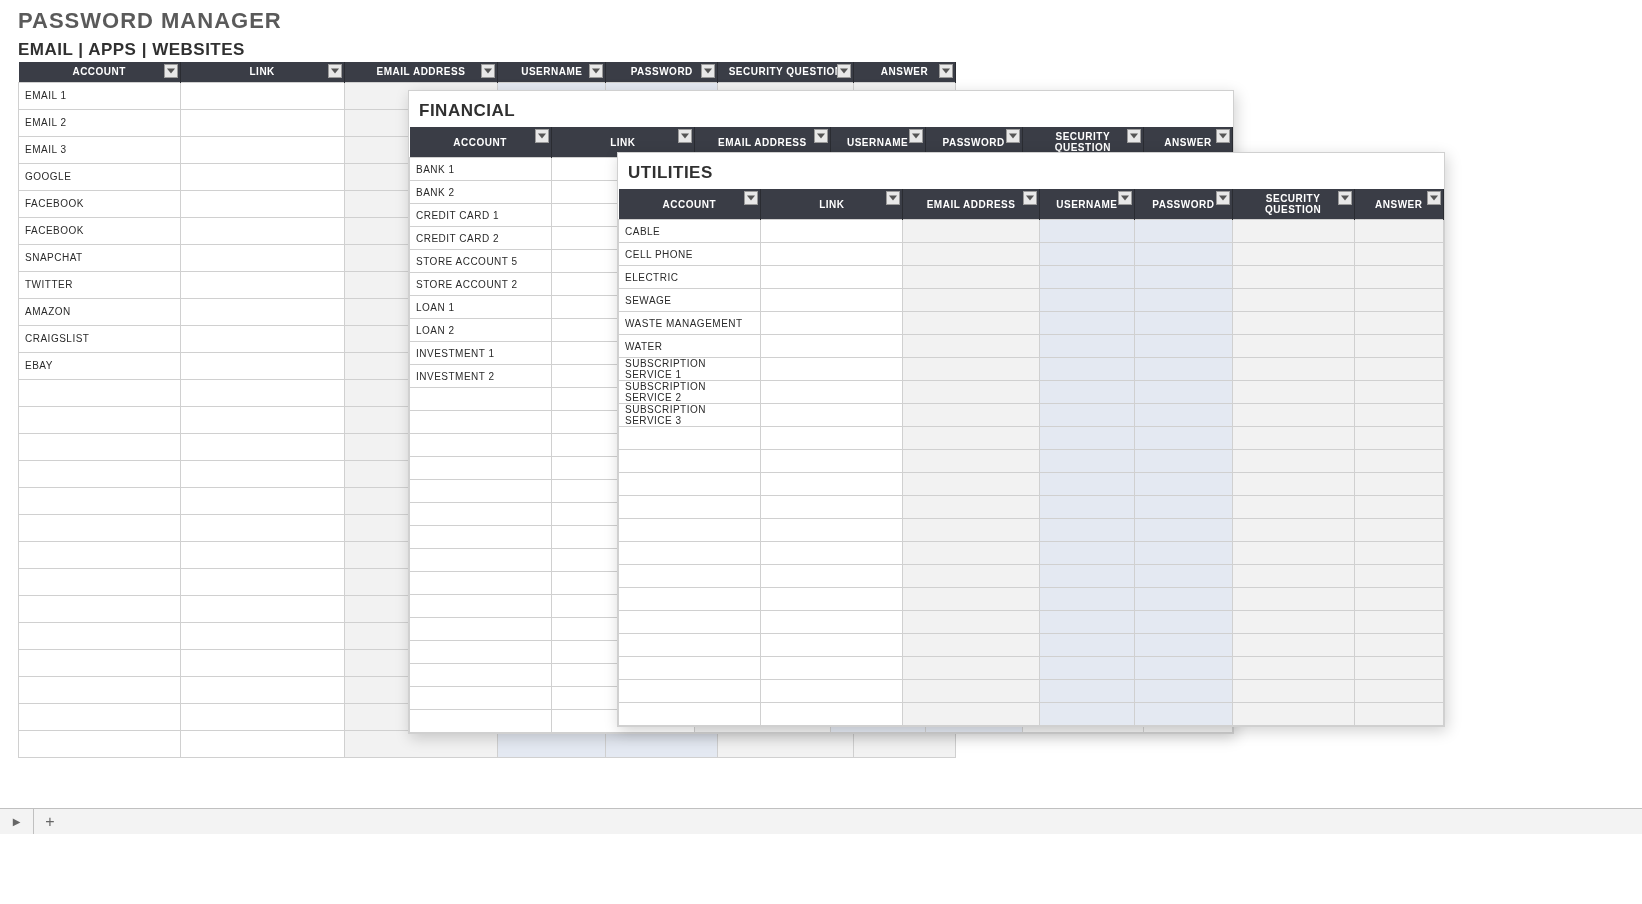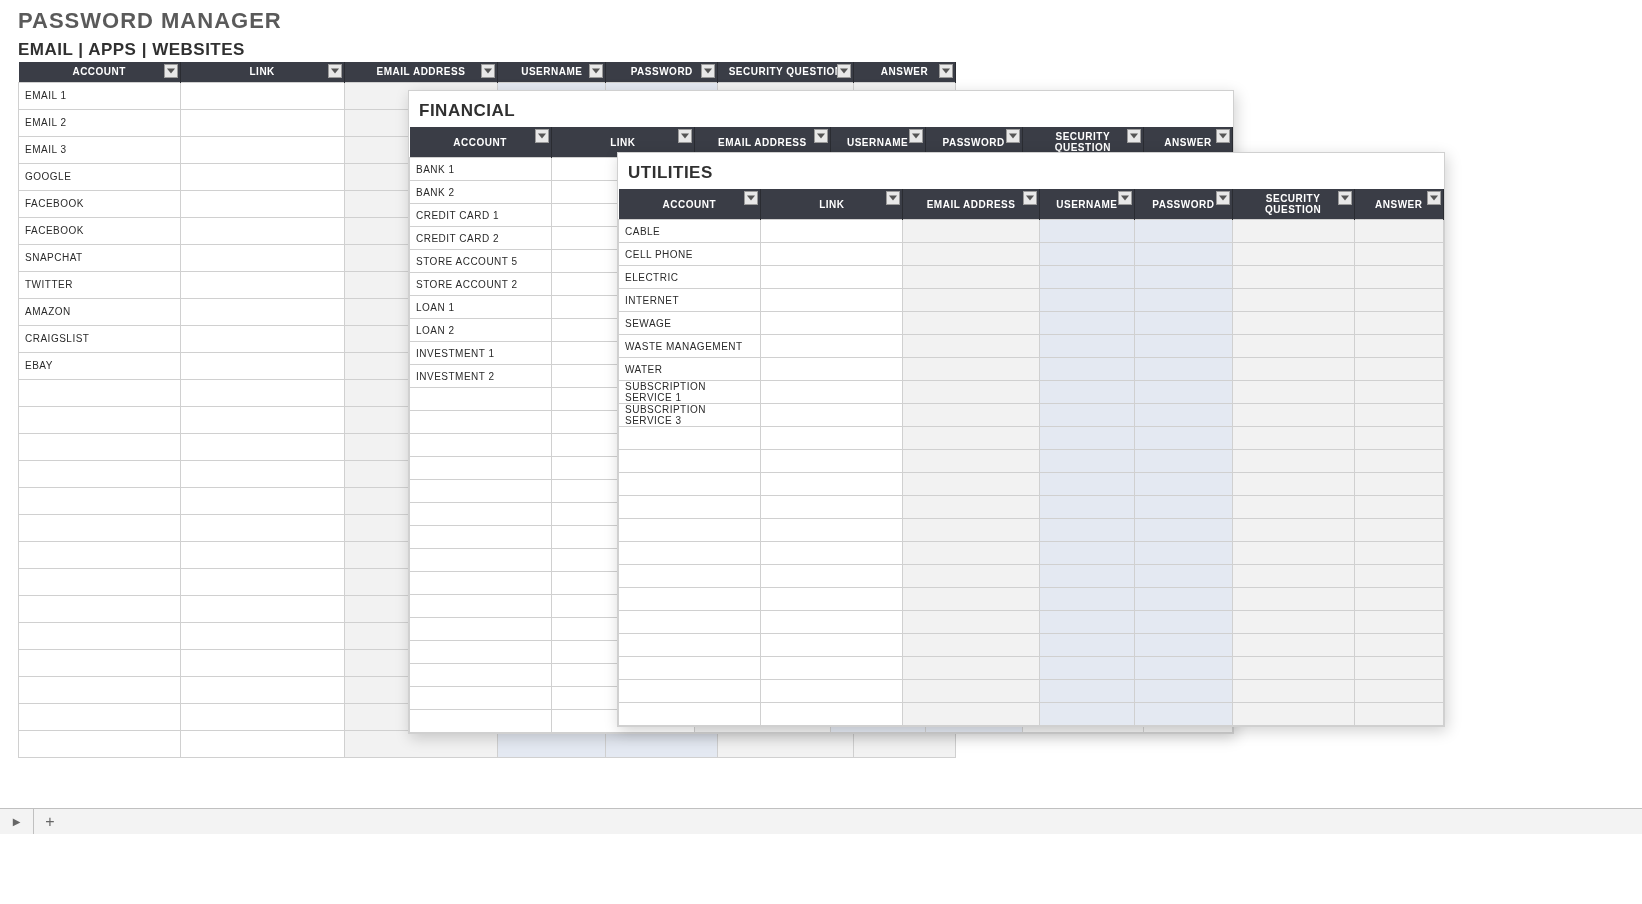--- a/index.html
+++ b/index.html
@@ -788,29 +788,20 @@
         <tr>
           <td style="height: 23px;">ELECTRIC</td>
           <td style="height: 23px;"></td>
           <td class="alt1" style="height: 23px;"></td>
           <td class="alt2" style="height: 23px;"></td>
           <td class="alt2" style="height: 23px;"></td>
           <td class="alt1" style="height: 23px;"></td>
           <td class="alt1" style="height: 23px;"></td>
         </tr>
         <tr>
-          <td style="height: 23px;">INTERNET</td>
-          <td style="height: 23px;"></td>
-          <td class="alt1" style="height: 23px;"></td>
-          <td class="alt2" style="height: 23px;"></td>
-          <td class="alt2" style="height: 23px;"></td>
-          <td class="alt1" style="height: 23px;"></td>
-          <td class="alt1" style="height: 23px;"></td>
-        </tr>
-        <tr>
           <td style="height: 23px;">SEWAGE</td>
           <td style="height: 23px;"></td>
           <td class="alt1" style="height: 23px;"></td>
           <td class="alt2" style="height: 23px;"></td>
           <td class="alt2" style="height: 23px;"></td>
           <td class="alt1" style="height: 23px;"></td>
           <td class="alt1" style="height: 23px;"></td>
         </tr>
         <tr>
           <td style="height: 23px;">WASTE MANAGEMENT</td>
@@ -825,20 +816,29 @@
           <td style="height: 23px;">WATER</td>
           <td style="height: 23px;"></td>
           <td class="alt1" style="height: 23px;"></td>
           <td class="alt2" style="height: 23px;"></td>
           <td class="alt2" style="height: 23px;"></td>
           <td class="alt1" style="height: 23px;"></td>
           <td class="alt1" style="height: 23px;"></td>
         </tr>
         <tr>
           <td style="height: 23px;">SUBSCRIPTION SERVICE 1</td>
+          <td style="height: 23px;"></td>
+          <td class="alt1" style="height: 23px;"></td>
+          <td class="alt2" style="height: 23px;"></td>
+          <td class="alt2" style="height: 23px;"></td>
+          <td class="alt1" style="height: 23px;"></td>
+          <td class="alt1" style="height: 23px;"></td>
+        </tr>
+        <tr>
+          <td style="height: 23px;">SUBSCRIPTION SERVICE 2</td>
           <td style="height: 23px;"></td>
           <td class="alt1" style="height: 23px;"></td>
           <td class="alt2" style="height: 23px;"></td>
           <td class="alt2" style="height: 23px;"></td>
           <td class="alt1" style="height: 23px;"></td>
           <td class="alt1" style="height: 23px;"></td>
         </tr>
         <tr>
           <td style="height: 23px;">SUBSCRIPTION SERVICE 3</td>
           <td style="height: 23px;"></td>

